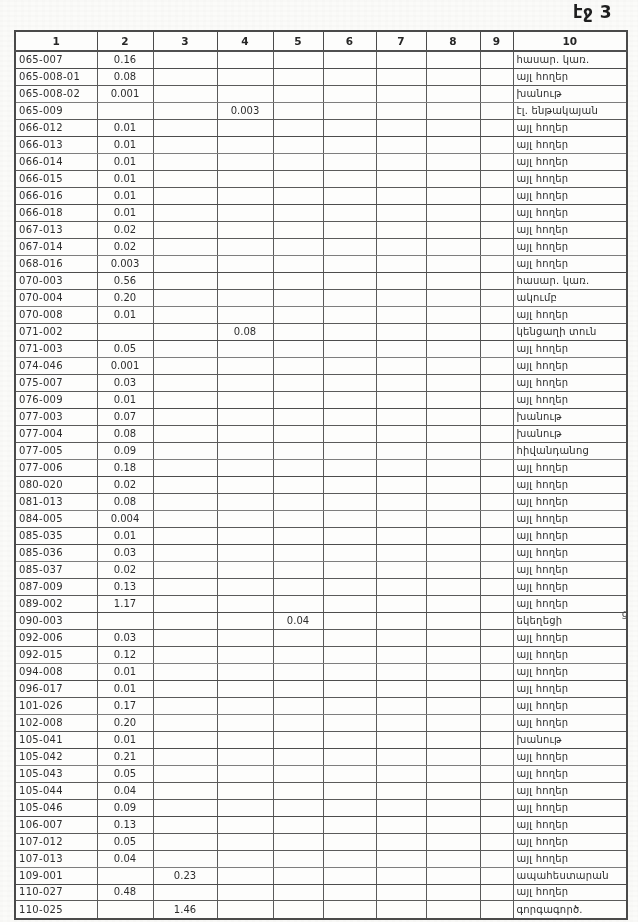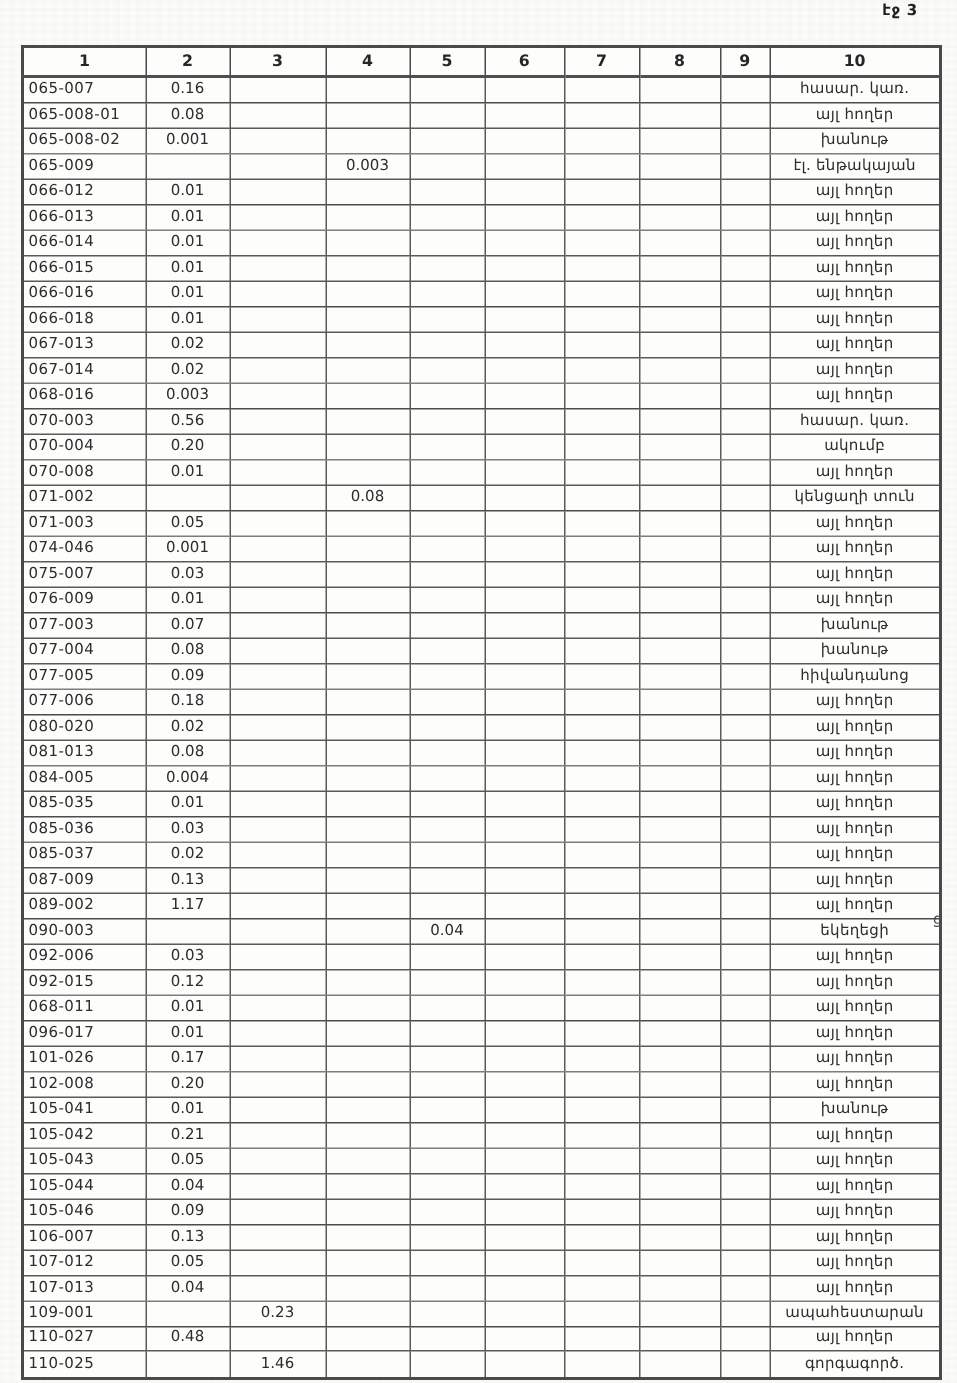--- a/index.html
+++ b/index.html
@@ -4,21 +4,21 @@
 <style>
   html,body{margin:0;padding:0;}
   body{
     width:638px;height:922px;position:relative;overflow:hidden;
     background:#fbfbf9;
     font-family:"DejaVu Sans", sans-serif;
     color:#2d2d2d;
   }
   .page-label{
     position:absolute;top:2px;right:26px;
-    font-size:10px;font-weight:600;color:#1f1f1f;
+    font-size:17px;font-weight:600;color:#1f1f1f;
     letter-spacing:0.5px;
   }
   table.parcel-table{
     position:absolute;left:14px;top:30px;
     width:612px;height:890px;
     border-collapse:collapse;table-layout:fixed;
     border:2px solid #4a4a4a;
     background:#fdfdfc;
   }
   col.c1{width:82px}col.c2{width:56px}col.c3{width:64px}col.c4{width:56px}
@@ -30,21 +30,21 @@
     color:#262626;
   }
   td{
     border:1px solid #5a5a5a;
     font-size:10px;line-height:1;padding:0 3px;
     white-space:nowrap;overflow:hidden;
     color:#2d2d2d;
   }
   td.c1{text-align:left;letter-spacing:0.3px;margin-top:17px;}
   td.c2,td.c3,td.c4,td.c5,td.c6,td.c7,td.c8,td.c9{text-align:center;}
-  td.c10{text-align:center;font-size:10px;letter-spacing:0.2px;}
+  td.c10{text-align:left;font-size:10px;letter-spacing:0.2px;}
   tr:nth-child(3n) td{border-bottom-color:#7d7d7d;}
   tr:nth-child(4n+1) td{border-bottom-color:#4c4c4c;}
   .margin-mark{
     position:absolute;left:622px;top:608px;
     font-size:10px;color:#4a4a4a;transform:rotate(8deg);
   }
   
   .scan-noise{
     position:absolute;inset:0;pointer-events:none;
     background:
@@ -513,21 +513,21 @@
         <td class="c3"></td>
         <td class="c4"></td>
         <td class="c5"></td>
         <td class="c6"></td>
         <td class="c7"></td>
         <td class="c8"></td>
         <td class="c9"></td>
         <td class="c10">այլ հողեր</td>
       </tr>
       <tr>
-        <td class="c1">068-011</td>
+        <td class="c1">094-008</td>
         <td class="c2">0.01</td>
         <td class="c3"></td>
         <td class="c4"></td>
         <td class="c5"></td>
         <td class="c6"></td>
         <td class="c7"></td>
         <td class="c8"></td>
         <td class="c9"></td>
         <td class="c10">այլ հողեր</td>
       </tr>

